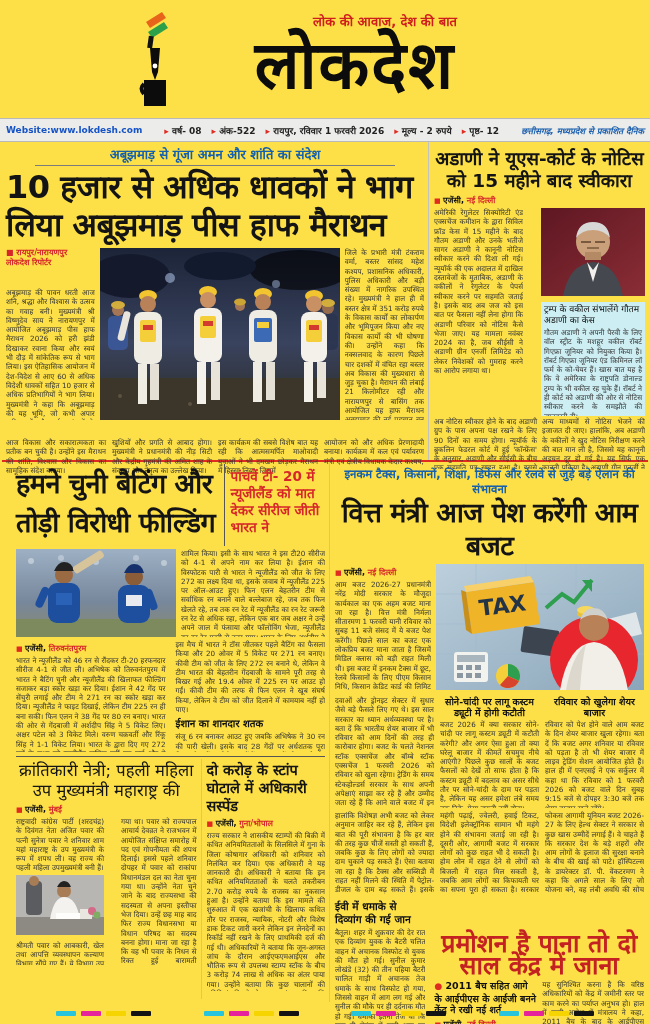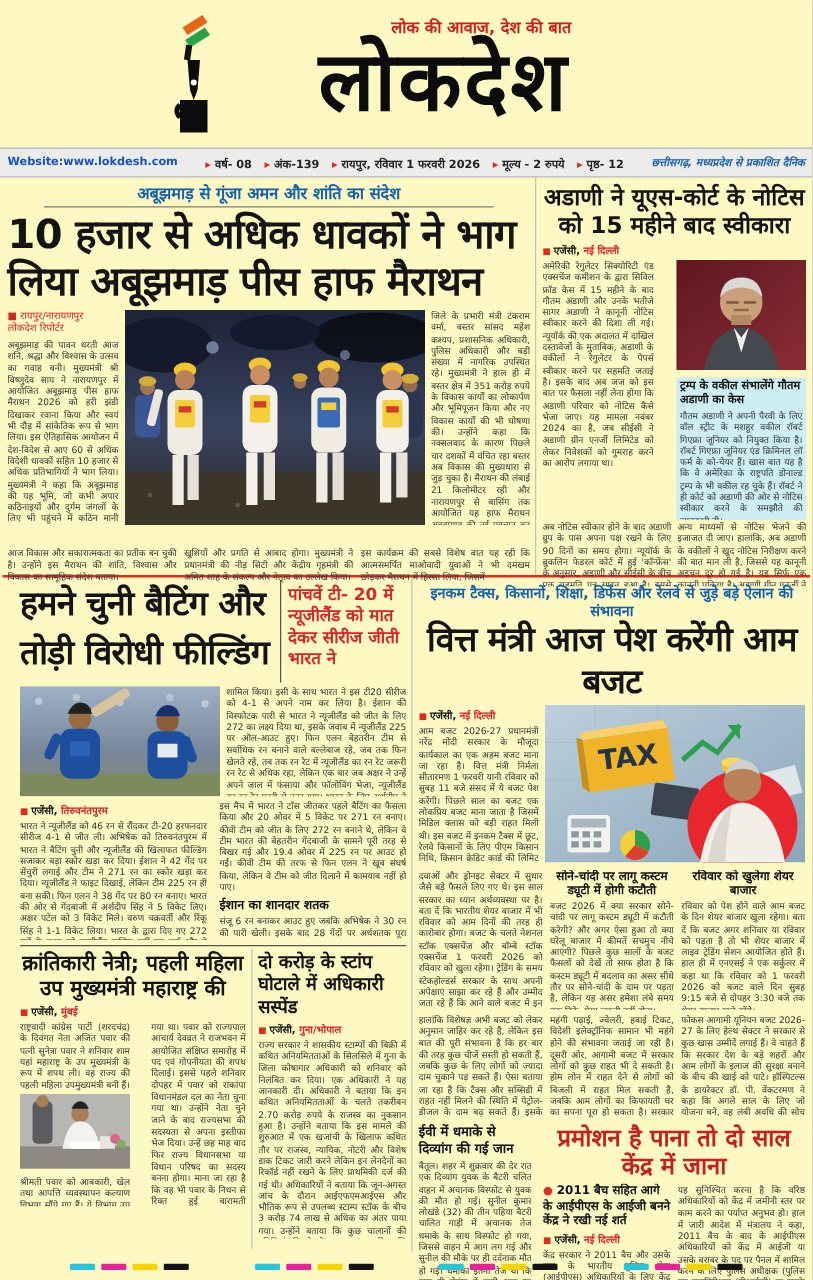--- a/index.html
+++ b/index.html
@@ -1,18 +1,18 @@
 <!DOCTYPE html>
 <html><head>
 <meta charset="utf-8">
 <style>
   * { margin:0; padding:0; box-sizing:border-box; }
   html,body { background:#d8d8d8; }
   .paper {
-    width:650px; height:1024px; margin:0 auto; background:#fef9c3;
+    width:650px; height:1024px; margin:0 auto; background:#fde047;
     font-family:"DejaVu Sans", sans-serif; color:#222; position:relative; overflow:hidden;
     box-shadow:0 0 6px rgba(0,0,0,.4);
   }
   
   .mast { position:relative; height:118px; }
   .penlogo { position:absolute; left:128px; top:10px; }
   .tagline { position:absolute; left:0; right:0; top:12px; text-align:center; padding-left:120px;
     color:#cf1d1d; font-weight:bold; font-size:13px; }
   .title { position:absolute; left:0; right:0; top:22px; text-align:center; padding-left:60px;
     font-family:"DejaVu Serif", serif; font-weight:bold; font-size:66px; line-height:86px; color:#0c0c0c; letter-spacing:2px; }
@@ -34,29 +34,29 @@
   .sec1-right { width:221px; padding:2px 5px 0 5px; }
   .kicker1 { text-align:center; color:#1460ad; font-weight:bold; font-size:13px;
     border-bottom:1.5px solid #7c7c7c; width:86%; margin:1px auto 2px auto; padding-bottom:2px; }
   .lead-head { font-weight:bold; font-size:32px; line-height:38px; color:#141414; letter-spacing:-.5px; }
   .lead-row1 { display:flex; gap:5px; margin-top:4px; height:172px; }
   .lead-c1 { width:94px; overflow:hidden; }
   .lead-photo { width:240px; height:172px; flex:none; }
   .lead-c3 { width:84px; overflow:hidden; }
   .lead-row2 { display:flex; gap:6px; margin-top:18px; height:42px; overflow:hidden; }
   .lead-row2 .bt { flex:1; }
-  .lead-by { color:#d7262a; font-weight:normal; font-size:8px; line-height:10px; margin-bottom:3px; }
+  .lead-by { color:#d7262a; font-weight:bold; font-size:8px; line-height:10px; margin-bottom:20px; }
   
   .ad-head { text-align:center; font-weight:bold; font-size:18.5px; line-height:22px; color:#141414; margin-top:4px; }
   .ad-row { display:flex; gap:18px; margin-top:2px; height:206px; }
   .ad-c1 { width:102px; overflow:hidden; }
   .ad-c2 { width:104px; }
   .ad-photo { width:104px; height:88px; }
   .cyanbox { background:#cdeef2; padding:2px 3px; margin-top:2px; height:114px; overflow:hidden; }
-  .cyanbox .bxt { font-weight:bold; font-size:9px; line-height:11px; color:#111; margin-bottom:2px; }
+  .cyanbox .bxt { font-weight:normal; font-size:9px; line-height:11px; color:#111; margin-bottom:2px; }
   .ad-row2 { display:flex; gap:5px; height:52px; overflow:hidden; margin-top:3px; }
   .ad-row2 .bt { flex:1; }
   
   .reddiv { height:2px; background:#e02b20; margin:0 2px; }
   
   .lower { display:flex; height:540px; }
   .low-left { width:329px; padding:2px 4px 0 16px; }
   .low-right { width:319px; padding:2px 5px 0 5px; }
   
   .cr-headrow { display:flex; height:82px; }
@@ -77,31 +77,31 @@
   .bu-row2 { display:flex; gap:6px; margin-top:4px; height:112px; overflow:hidden; }
   .bu-row2 .col { flex:1; }
   .bu-row3 { display:flex; gap:6px; margin-top:3px; height:84px; overflow:hidden; }
   .bu-row3 .bt { flex:1; }
   .minihead { font-weight:bold; font-size:9.5px; line-height:11px; text-align:center; color:#111; margin-bottom:2px; }
   
   .blsec { border-top:1.5px solid #555; margin-top:4px; padding-top:2px; display:flex; height:243px; }
   .maha { width:190px; padding-right:4px; }
   .stamp { width:128px; border-left:1px solid #c2c2c2; padding-left:5px; }
   .maha-kicker { font-weight:bold; font-size:9.5px; text-align:center; color:#111; border-bottom:1px solid #888; padding-bottom:1px; }
-  .maha-head { font-weight:bold; font-size:16.5px; line-height:20px; text-align:center; color:#141414; margin-top:2px; }
+  .maha-head { font-weight:normal; font-size:16.5px; line-height:20px; text-align:center; color:#141414; margin-top:2px; }
   .maha-cols { display:flex; gap:17px; height:148px; overflow:hidden; }
   .maha-cols .col { flex:1; }
   .sign-photo { width:88px; height:60px; margin:2px 0; }
   .stamp-head { font-weight:bold; font-size:14.5px; line-height:18px; color:#141414; margin-top:2px; }
   
   .brsec { display:flex; margin-top:5px; height:158px; }
   .ev { width:96px; padding-right:4px; }
   .ev-head { font-weight:bold; font-size:10.5px; line-height:13px; color:#111; margin-bottom:2px; }
   .promo { width:218px; padding-left:5px; }
-  .promo-head { color:#c42222; font-weight:bold; font-size:19px; line-height:22px; text-align:center; }
+  .promo-head { color:#c42222; font-weight:bold; font-size:25px; line-height:22px; text-align:center;margin-top:33px; }
   .promo-cols { display:flex; gap:6px; margin-top:3px; height:128px; overflow:hidden; }
   .promo-cols .col { flex:1; }
   .promo-sub { font-weight:bold; font-size:9.5px; line-height:11.5px; color:#111; margin-bottom:2px; }
   .reddot { color:#e02b20; font-size:9px; }
   
   .footer { height:22px; display:flex; align-items:center; justify-content:space-around; padding:0 30px; }
   .cmyk { display:flex; gap:5px; }
   .cmyk span { width:20px; height:5px; border-radius:1px; display:block; }
 </style>
 </head>
@@ -119,21 +119,21 @@
       <path d="M16 70 h22 v26 h-22 z" fill="#0c0c0c"></path>
       <path d="M16 74 q-5 4 0 10" stroke="#0c0c0c" stroke-width="4" fill="none"></path>
     </svg>
     <div class="tagline">लोक की आवाज, देश की बात</div>
     <div class="title">लोकदेश</div>
   </div>
   <div class="infobar">
     <span class="web">Website:www.lokdesh.com</span>
     <span class="mid">
       <span><span class="arrow">▸ </span><span>वर्ष- 08</span></span>
-      <span><span class="arrow">▸ </span><span>अंक-139</span></span>
+      <span><span class="arrow">▸ </span><span>अंक-522</span></span>
       <span><span class="arrow">▸ </span><span>रायपुर, रविवार 1 फरवरी 2026</span></span>
       <span><span class="arrow">▸ </span><span>मूल्य - 2 रुपये</span></span>
       <span><span class="arrow">▸ </span><span>पृष्ठ- 12</span></span>
     </span>
     <span class="edition">छत्तीसगढ़, मध्यप्रदेश से प्रकाशित दैनिक</span>
   </div>
 
   <div class="sec1">
     <div class="sec1-left">
       <div class="kicker1">अबूझमाड़ से गूंजा अमन और शांति का संदेश</div>
@@ -215,20 +215,21 @@
                 <rect x="3" y="64" width="9" height="36" fill="#e8e4da"></rect>
             </g>
           </g>
         </svg>
         <div class="lead-c3 bt">जिले के प्रभारी मंत्री टंकराम वर्मा, बस्तर सांसद महेश कश्यप, प्रशासनिक अधिकारी, पुलिस अधिकारी और बड़ी संख्या में नागरिक उपस्थित रहे। मुख्यमंत्री ने हाल ही में बस्तर क्षेत्र में 351 करोड़ रुपये के विकास कार्यों का लोकार्पण और भूमिपूजन किया और नए विकास कार्यों की भी घोषणा की। उन्होंने कहा कि नक्सलवाद के कारण पिछले चार दशकों में वंचित रहा बस्तर अब विकास की मुख्यधारा से जुड़ चुका है। मैराथन की लंबाई 21 किलोमीटर रही और नारायणपुर से बासिंग तक आयोजित यह हाफ मैराथन अबूझमाड़ की नई पहचान बन गई है।</div>
       </div>
       <div class="lead-row2">
         <div class="bt">आज विकास और सकारात्मकता का प्रतीक बन चुकी है। उन्होंने इस मैराथन की शांति, विश्वास और विकास का सामूहिक संदेश बताया।</div>
         <div class="bt">खुशियों और प्रगति से आबाद होगा। मुख्यमंत्री ने प्रधानमंत्री की नीड़ सिटी और केंद्रीय गृहमंत्री की अमित शाह के संकल्प और नेतृत्व का उल्लेख किया।</div>
         <div class="bt">इस कार्यक्रम की सबसे विशेष बात यह रही कि आत्मसमर्पित माओवादी युवाओं ने भी दमखम छोड़कर मैराथन में हिस्सा लिया, जिसमें</div>
+        <div class="bt">आयोजन को और अधिक प्रेरणादायी बनाया। कार्यक्रम में कल एवं पर्यावरण मंत्री एवं क्षेत्रीय विधायक केदार कश्यप,</div>
       </div>
     </div>
 
     <div class="vdiv"></div>
 
     <div class="sec1-right">
       <div class="ad-head">अडाणी ने यूएस-कोर्ट के नोटिस को 15 महीने बाद स्वीकारा</div>
       <div class="byline">
         <span class="sq">■ </span>
         <span>एजेंसी,</span> <span class="place">नई दिल्ली</span>

